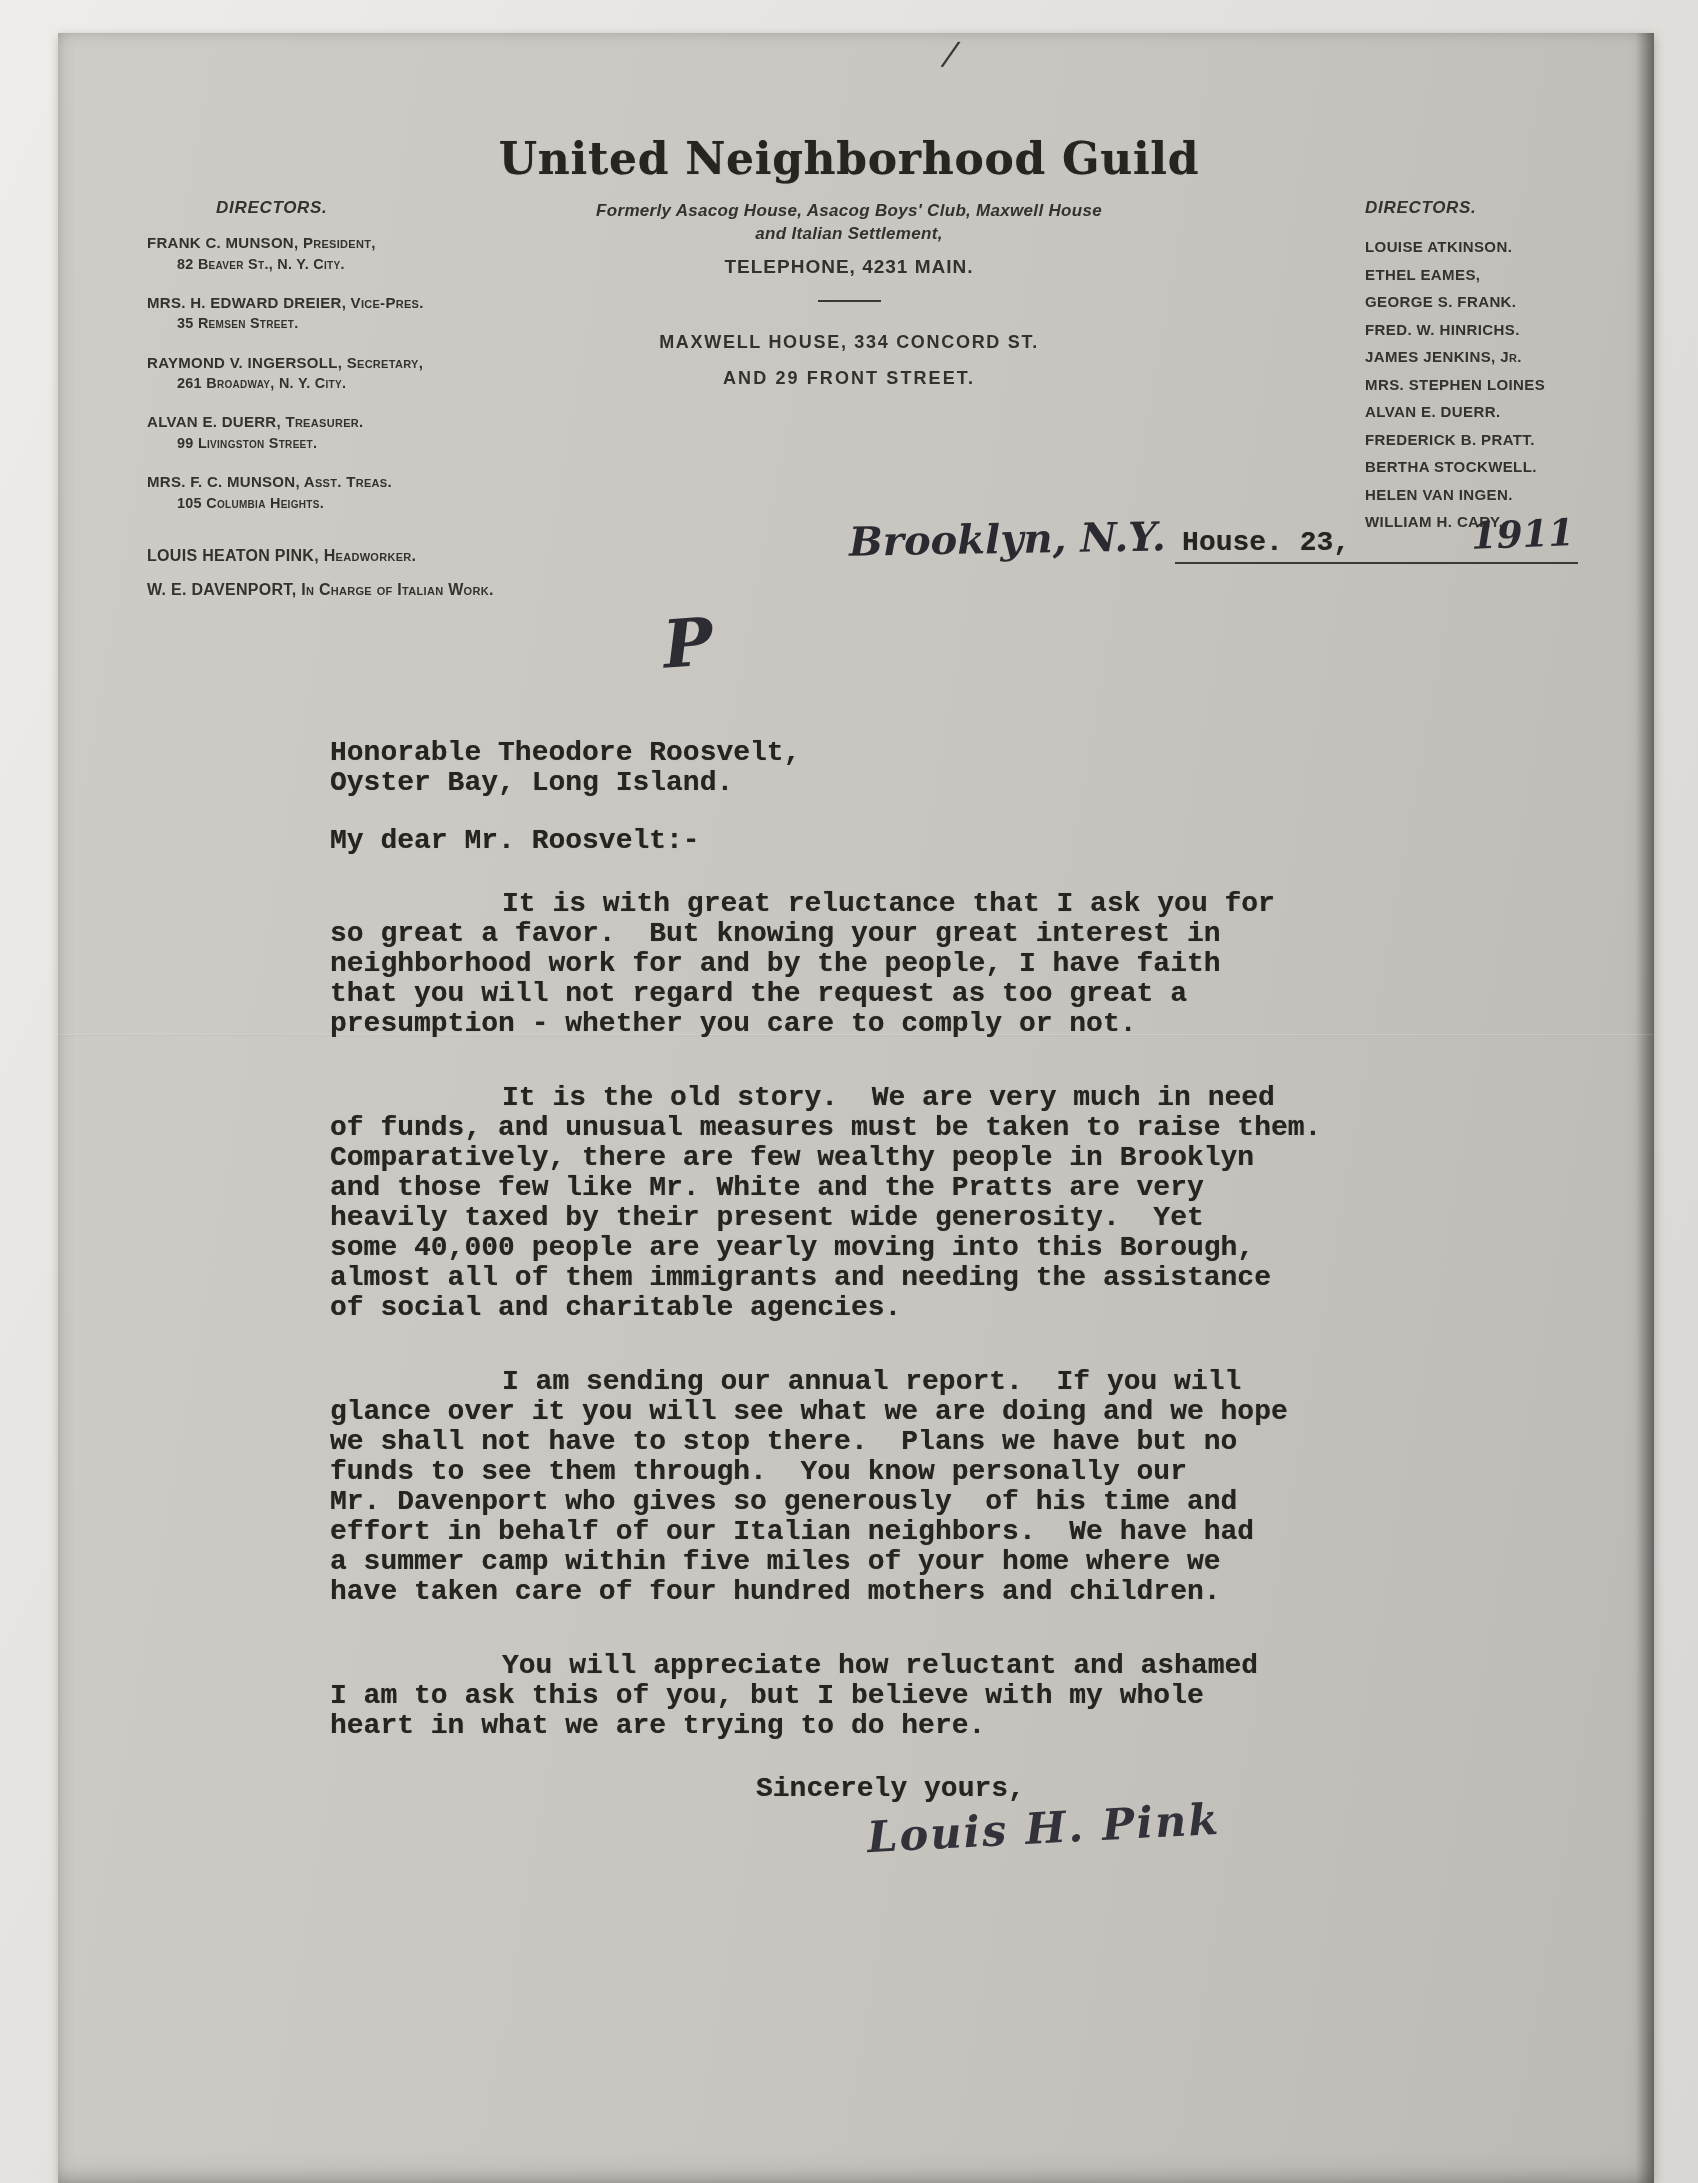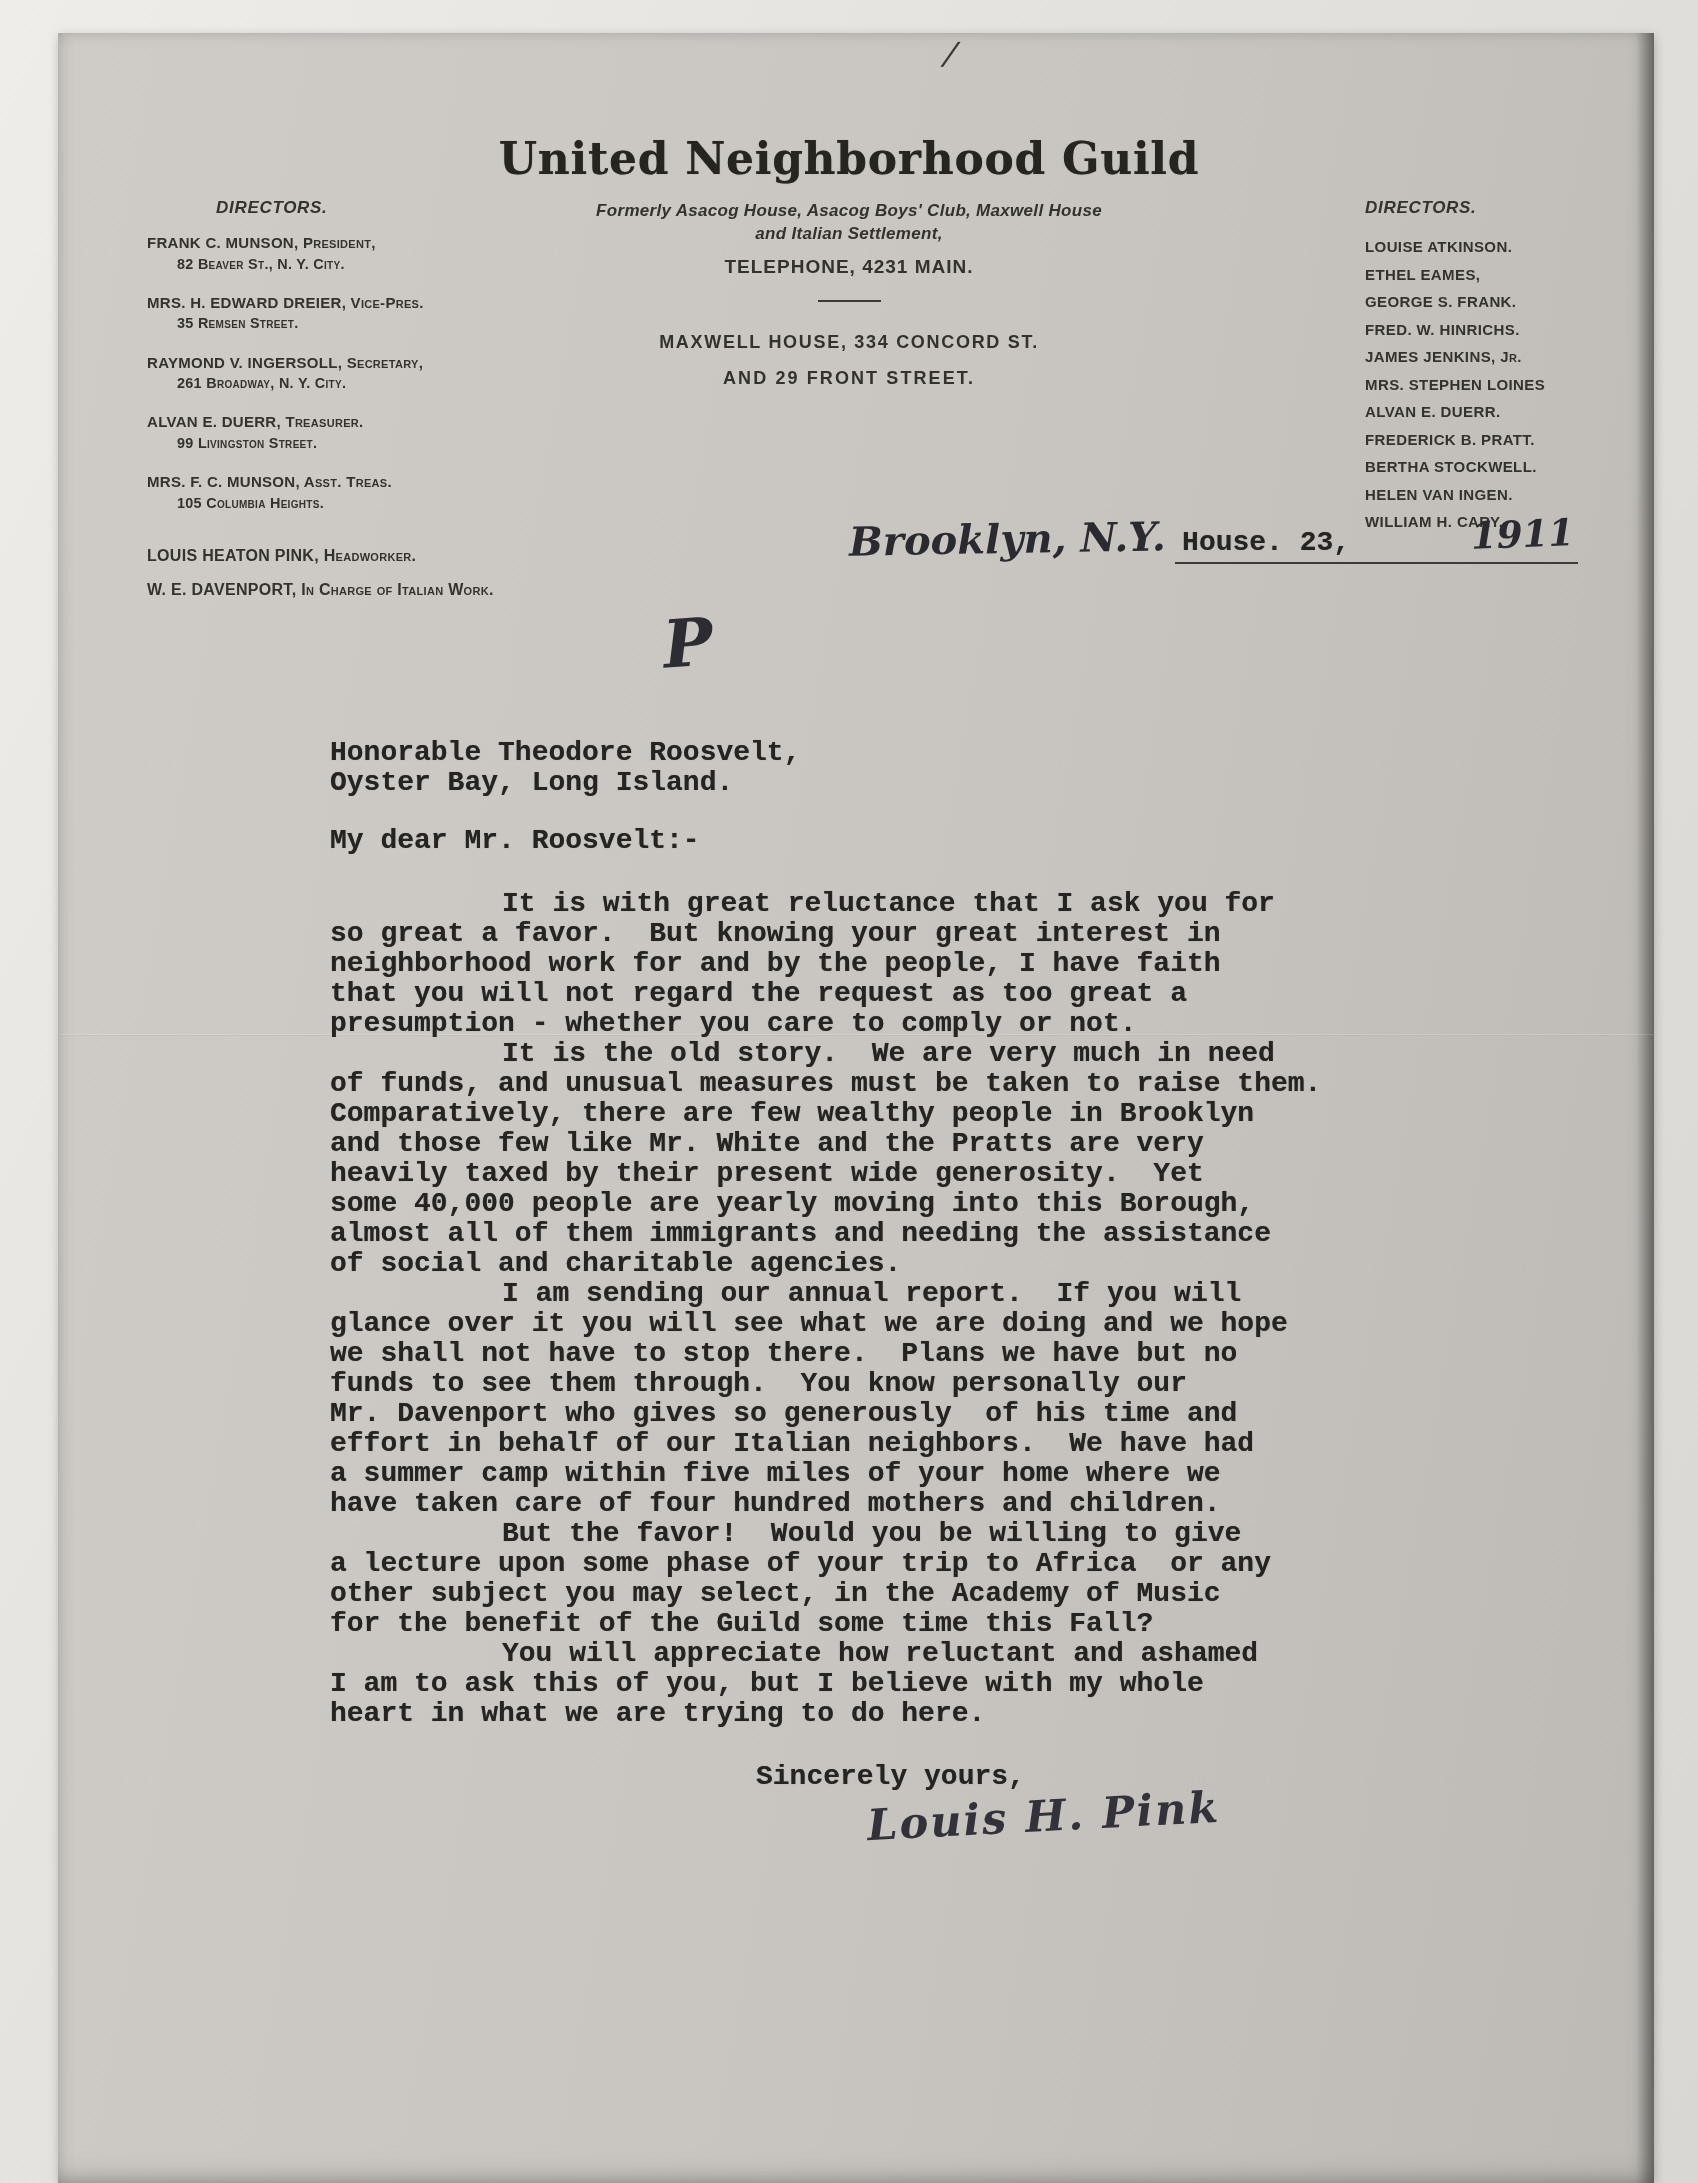--- a/index.html
+++ b/index.html
@@ -193,20 +193,21 @@
     font-family: "Liberation Mono", "DejaVu Sans Mono", monospace;
     font-weight: bold;
     font-size: 28px;
     line-height: 30px;
     color: #262420;
     text-shadow: 0 0 0.7px rgba(38,36,31,0.55);
   }
   .recipient-line { white-space: pre-wrap; }
   .salutation { margin-top: 27.5px; white-space: pre-wrap; }
   .para {
+    margin-top: 44px;
     white-space: pre-wrap;
     text-indent: 172px;
   }
   .para.first { margin-top: 33px; }
   .closing { margin-top: 33px; margin-left: 426px; }
   .signature {
     margin-top: 9.6px;
     margin-left: 537px;
     font-family: "DejaVu Serif", serif;
     font-style: italic;
@@ -314,24 +315,20 @@
 almost all of them immigrants and needing the assistance
 of social and charitable agencies.</div>
       <div class="para">I am sending our annual report.  If you will
 glance over it you will see what we are doing and we hope
 we shall not have to stop there.  Plans we have but no
 funds to see them through.  You know personally our
 Mr. Davenport who gives so generously  of his time and
 effort in behalf of our Italian neighbors.  We have had
 a summer camp within five miles of your home where we
 have taken care of four hundred mothers and children.</div>
-      <div class="para">But the favor!  Would you be willing to give
-a lecture upon some phase of your trip to Africa  or any
-other subject you may select, in the Academy of Music
-for the benefit of the Guild some time this Fall?</div>
       <div class="para">You will appreciate how reluctant and ashamed
 I am to ask this of you, but I believe with my whole
 heart in what we are trying to do here.</div>
       <div class="closing">Sincerely yours,</div>
       <div>
         <span class="signature">Louis H. Pink</span>
       </div>
     </div>
 
   </div>

